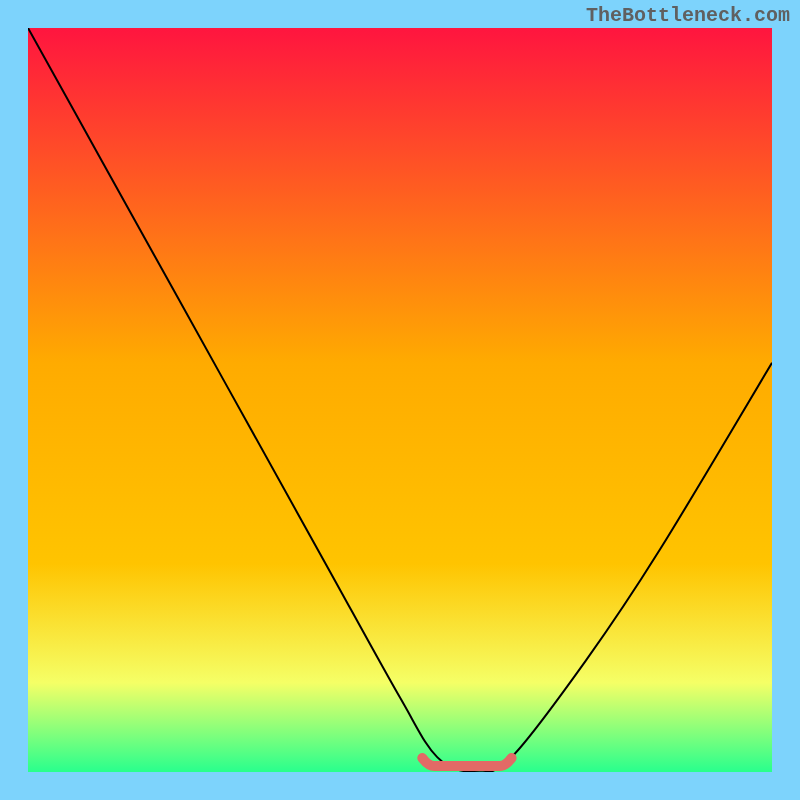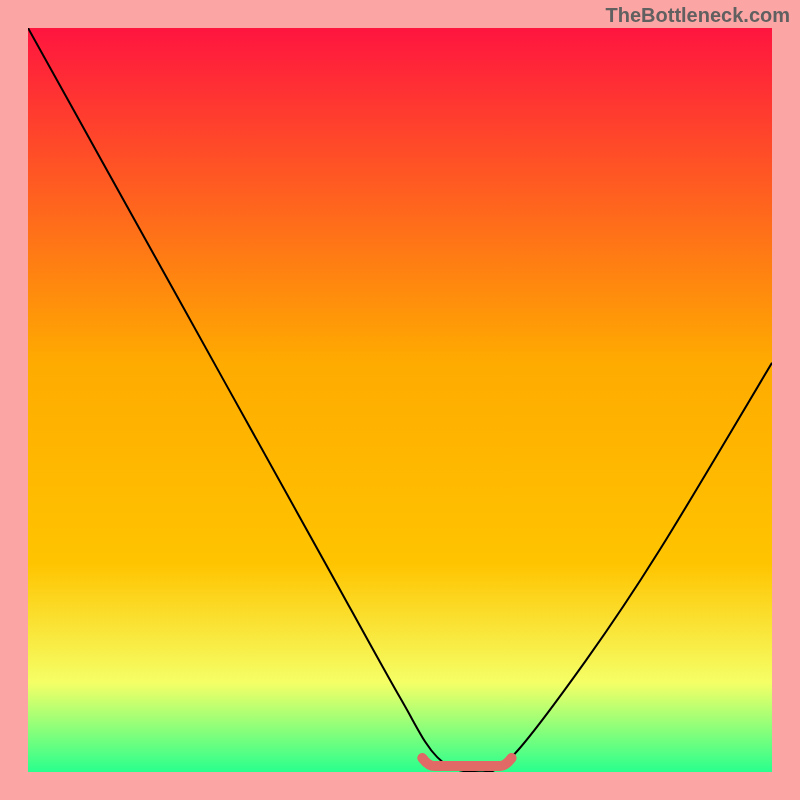--- a/index.html
+++ b/index.html
@@ -8,21 +8,22 @@
     width: 800px;
     height: 800px;
     background: #000;
     font-family: Arial, Helvetica, sans-serif;
     overflow: hidden;
   }
   .frame {
     position: relative;
     width: 800px;
     height: 800px;
-    background: #fca5a5;
+    background: #7dd3fc;
+    font-family: Liberation Mono, monospace;
   }
   .attribution {
     position: absolute;
     top: 4px;
     right: 10px;
     color: #606060;
     font-size: 20px;
     font-weight: bold;
     z-index: 10;
   }

